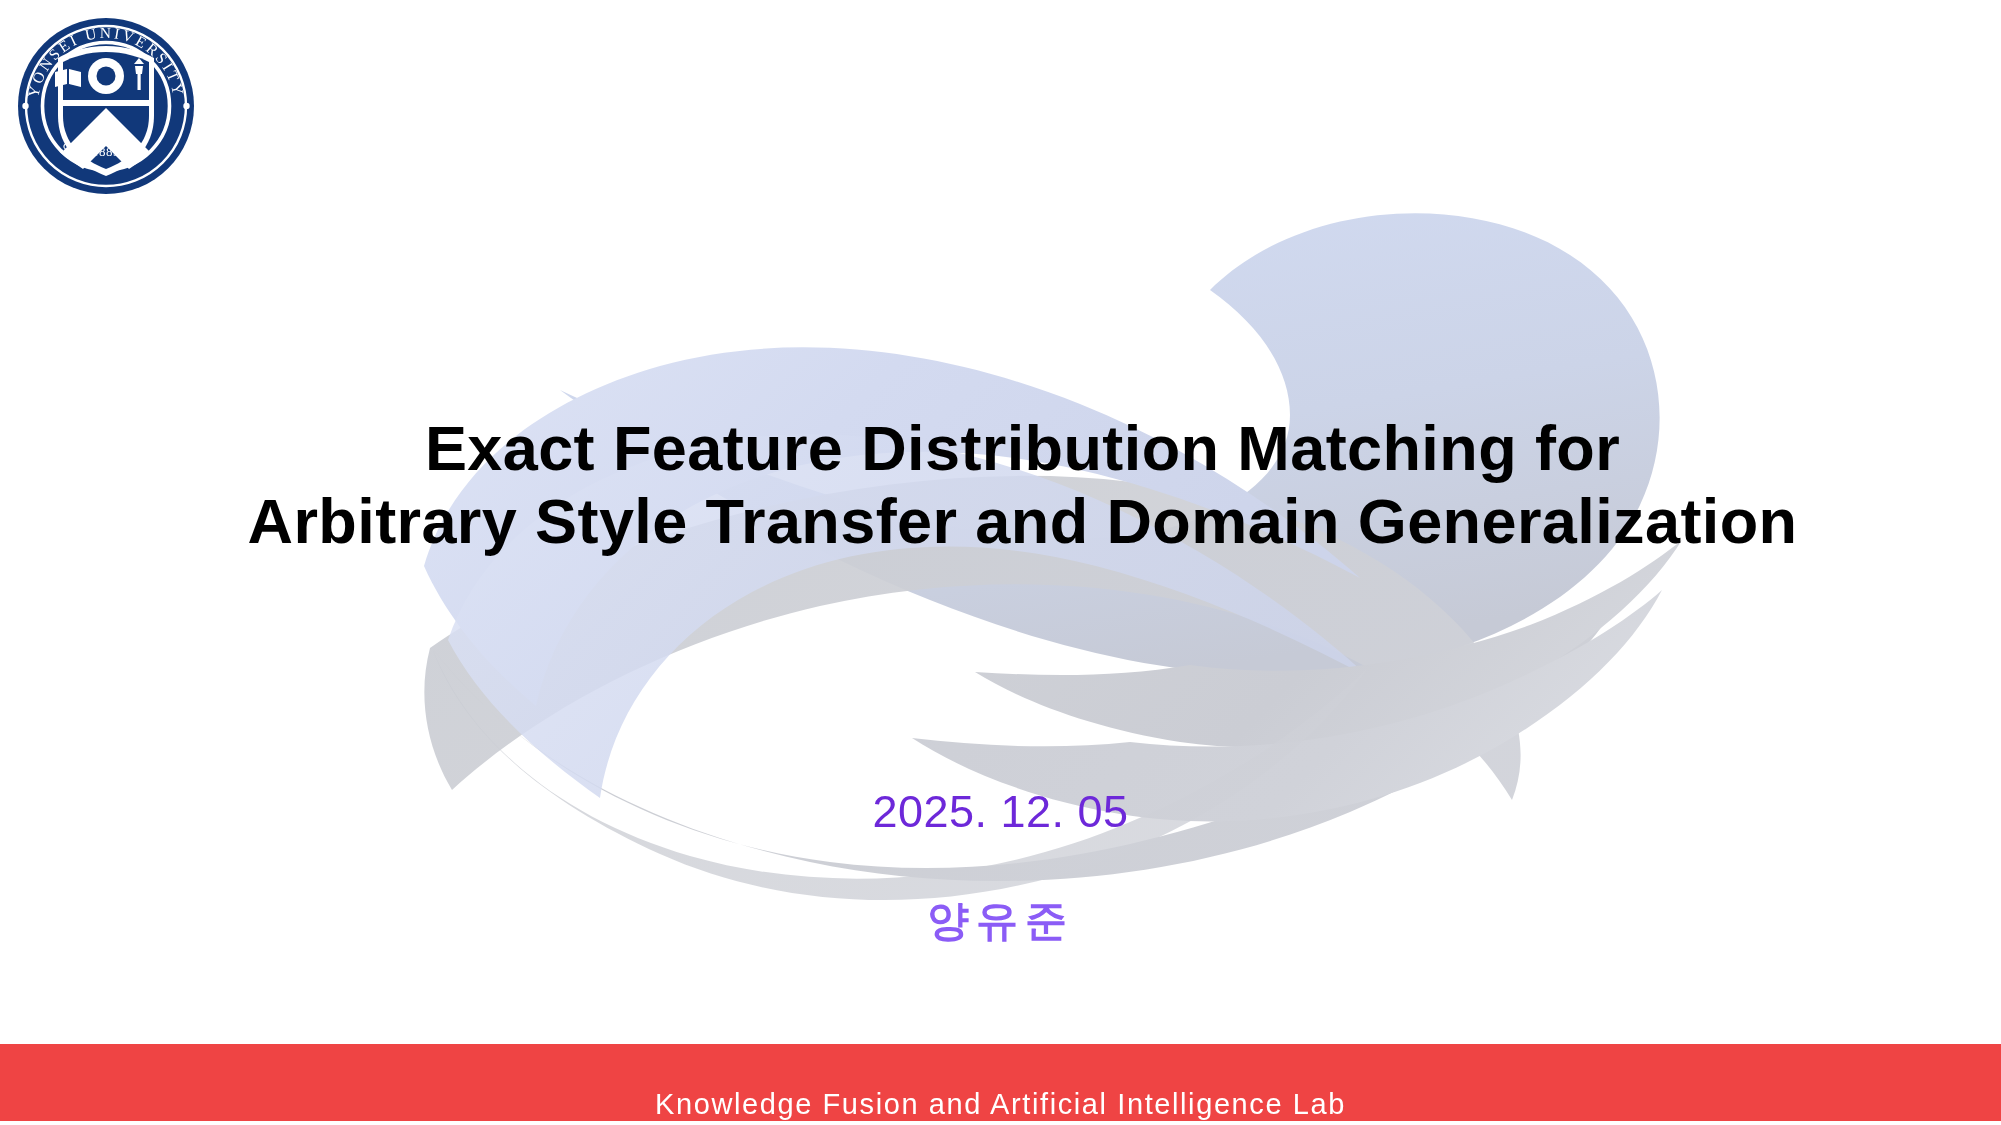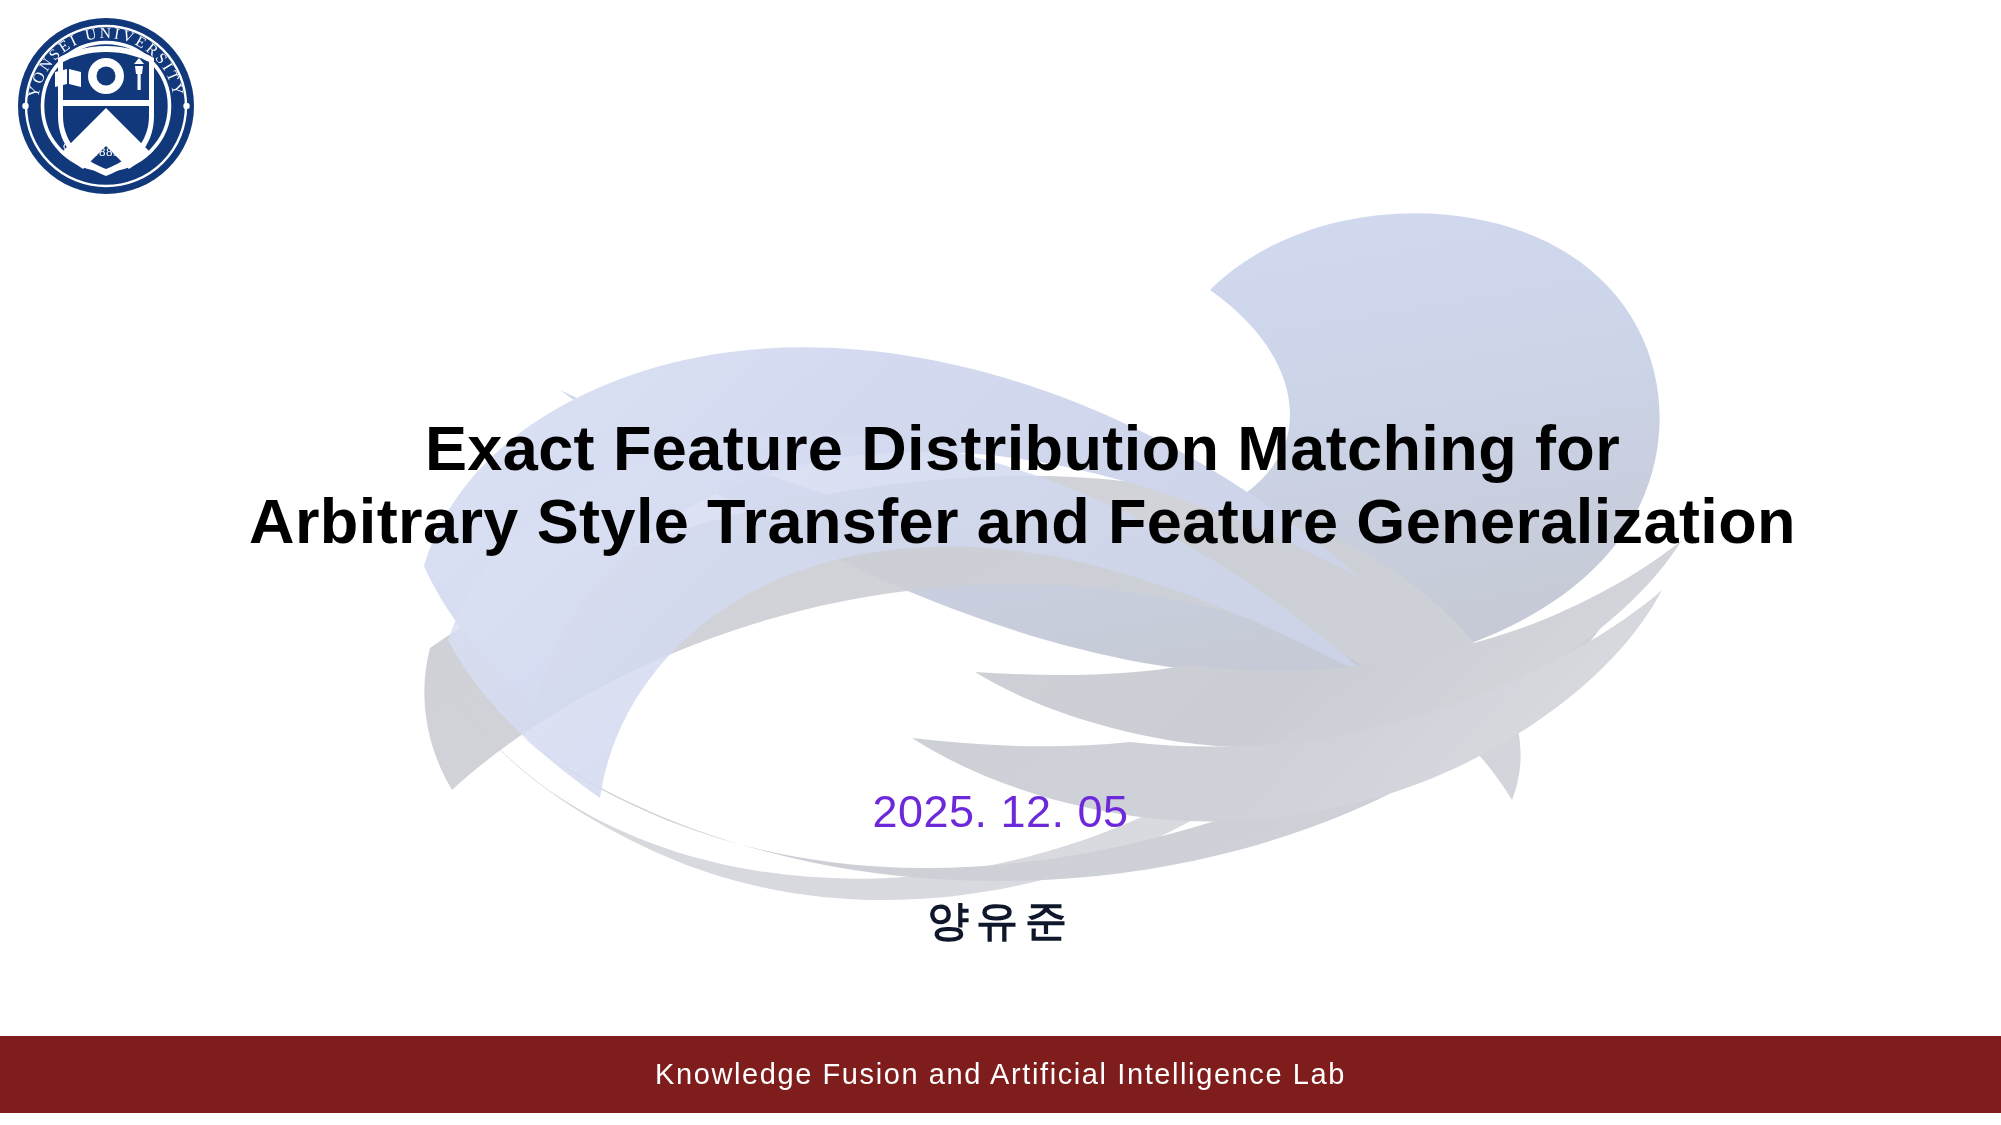--- a/index.html
+++ b/index.html
@@ -71,33 +71,33 @@
   .author-block {
     position:absolute;
     left:0; top:893px;
     width:2001px;
     text-align:center;
     z-index:3;
   }
   .author-text {
     font-size:42px;
     font-weight:bold;
-    color:#0f172a;
+    color:#8b5cf6;
     letter-spacing:7px;
   }
 
   
   .footer-bar {
     position:absolute;
-    left:0; bottom:12px;
+    left:0; bottom:4px;
     width:2001px; height:77px;
-    background:#7f1d1d;
+    background:#ef4444;
     z-index:5;
     display:flex;
-    align-items:center;
+    align-items:flex-end;
     justify-content:center;
   }
   .footer-text {
     font-size:29px;
     color:#ffffff;
     letter-spacing:1.6px;
     font-weight:normal;
   }
 </style>
 </head>
@@ -266,21 +266,21 @@
       <g>
         <path d="M 127,58 L 135,58 L 134,66 L 128,66 Z" fill="#ffffff"></path>
         <rect x="129.5" y="66" width="3.2" height="16" fill="#ffffff"></rect>
         <path d="M 126,56 L 136,56 L 131,50 Z" fill="#ffffff"></path>
       </g>
     </svg>
   </div>
 
   <div class="title-block">
     <span class="title-line">Exact Feature Distribution Matching for</span>
-    <span class="title-line">Arbitrary Style Transfer and Feature Generalization</span>
+    <span class="title-line">Arbitrary Style Transfer and Domain Generalization</span>
   </div>
 
   <div class="date-block">
     <span class="date-text">2025. 12. 05</span>
   </div>
 
   <div class="author-block">
     <span class="author-text">양유준</span>
   </div>
 

